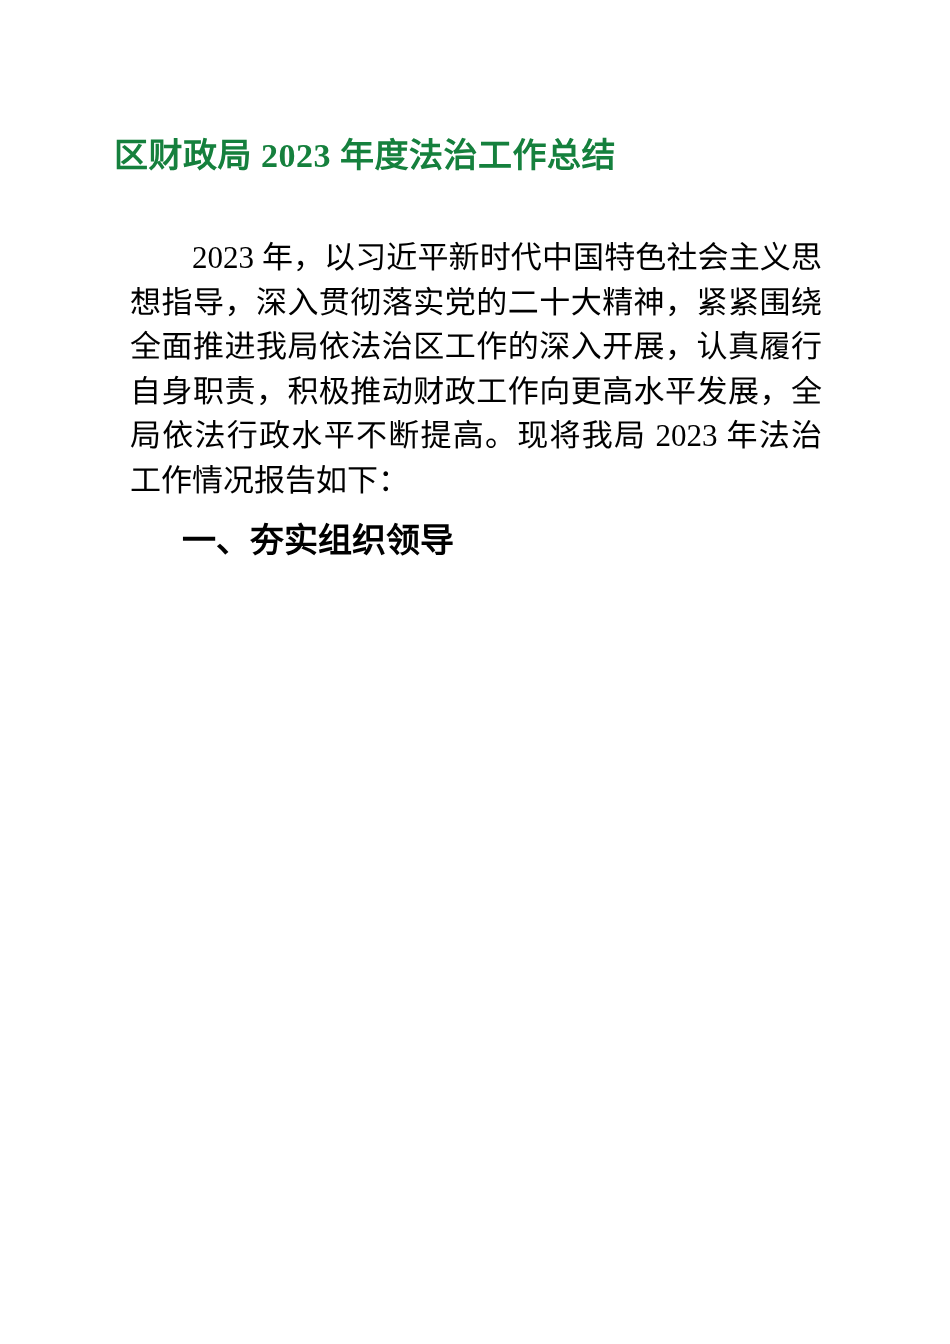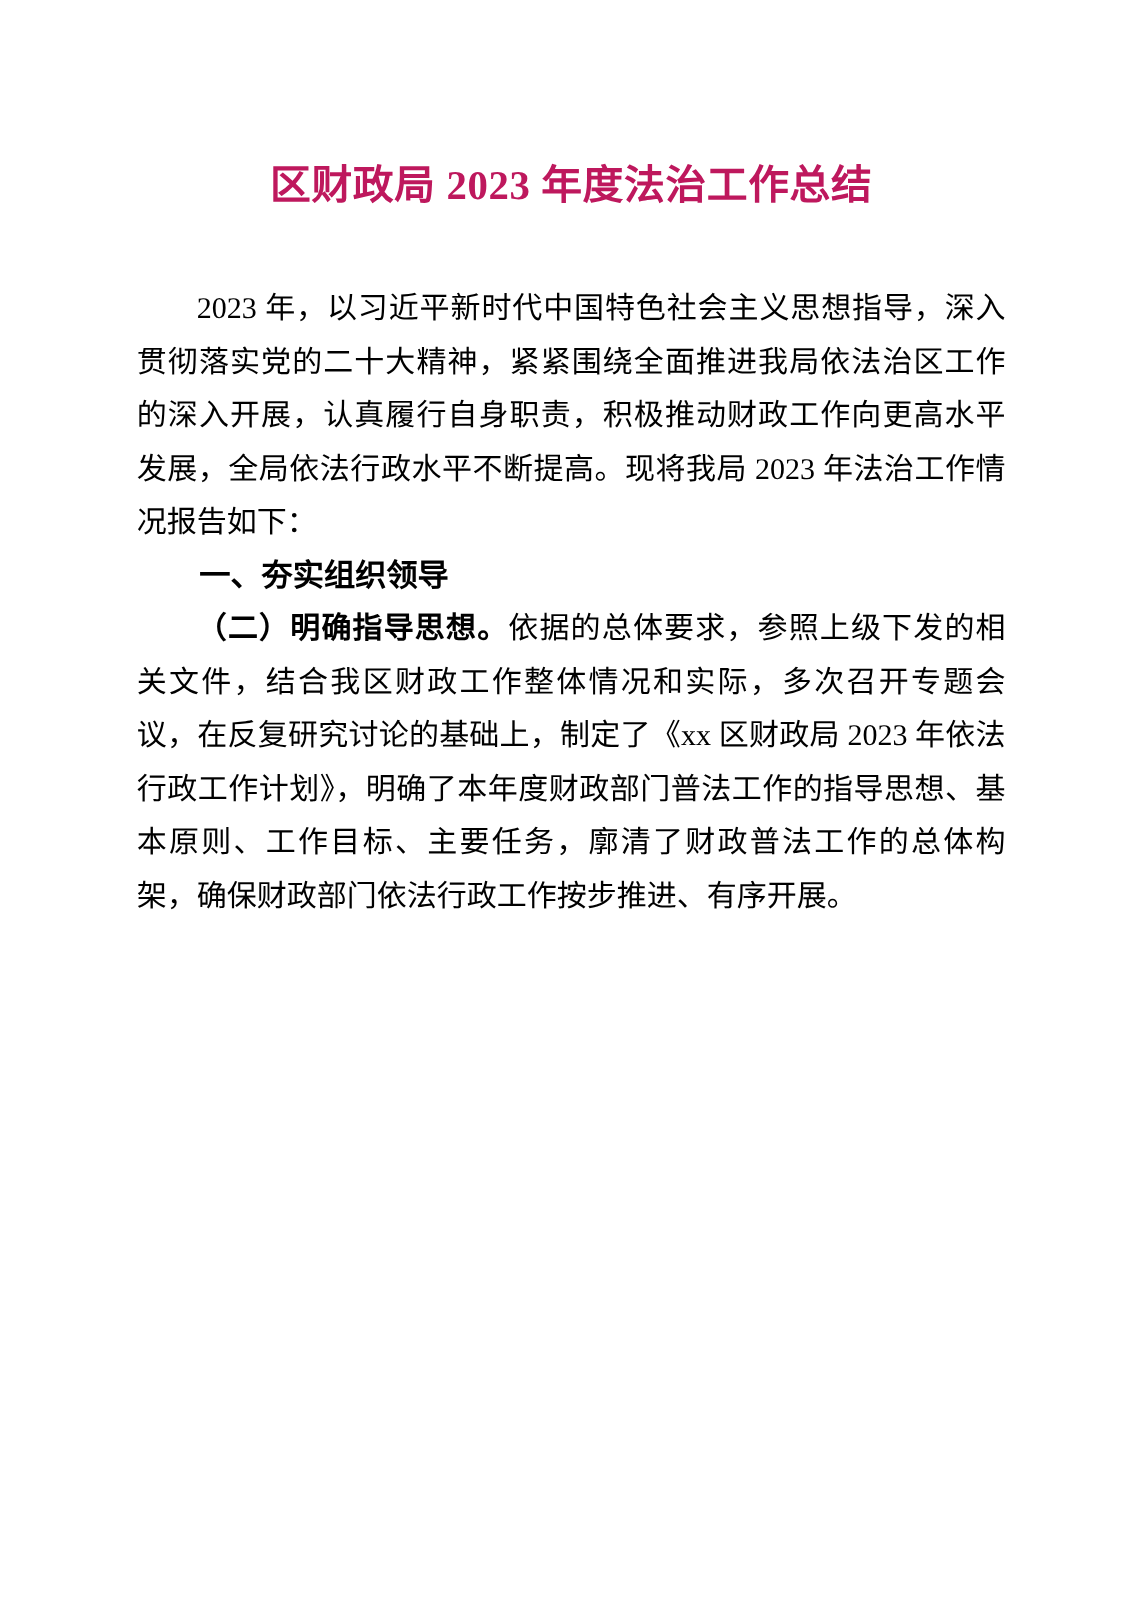--- a/index.html
+++ b/index.html
@@ -15,39 +15,38 @@
     background: #ffffff;
     padding: 128px 112px 0 114px;
     overflow: hidden;
     color: #000000;
   }
   .doc-title {
     font-family: "Liberation Serif", "DejaVu Serif", serif;
     font-weight: bold;
     font-size: 34px;
     line-height: 56px;
-    text-align: center;
     margin: 0 0 52px 0;
-    color: #be185d;
+    color: #15803d;
     letter-spacing: 0.5px;
   }
   .body-para {
     font-family: "Liberation Serif", "DejaVu Serif", serif;
-    font-size: 25px;
+    font-size: 31px;
     line-height: 44.5px;
     text-align: justify;
     text-justify: inter-character;
     text-indent: 2em;
-    margin: 0;
+    margin: 16px;
     color: #000000;
   }
   .section-heading {
-    font-family: Liberation Mono, monospace;
+    font-family: Liberation Serif, serif;
     font-weight: bold;
-    font-size: 26px;
+    font-size: 34px;
     line-height: 44.5px;
     text-indent: 2em;
     margin: 0;
     color: #000000;
   }
   .lead-bold {
     font-weight: bold;
   }
 </style>
 </head>
@@ -56,15 +55,14 @@
 <div class="page">
 
   <h1 class="doc-title">区财政局 2023 年度法治工作总结</h1>
 
   <p class="body-para">2023 年，以习近平新时代中国特色社会主义思想指导，深入贯彻落实党的二十大精神，紧紧围绕全面推进我局依法治区工作的深入开展，认真履行自身职责，积极推动财政工作向更高水平发展，全局依法行政水平不断提高。现将我局 2023 年法治工作情况报告如下：</p>
 
   <h2 class="section-heading">一、夯实组织领导</h2>
 
 
 
-  <p class="body-para"><span class="lead-bold">（二）明确指导思想。</span><span>依据的总体要求，参照上级下发的相关文件，结合我区财政工作整体情况和实际，多次召开专题会议，在反复研究讨论的基础上，制定了《xx 区财政局 2023 年依法行政工作计划》，明确了本年度财政部门普法工作的指导思想、基本原则、工作目标、主要任务，廓清了财政普法工作的总体构架，确保财政部门依法行政工作按步推进、有序开展。</span></p>
 
 </div>
 
 </body></html>

